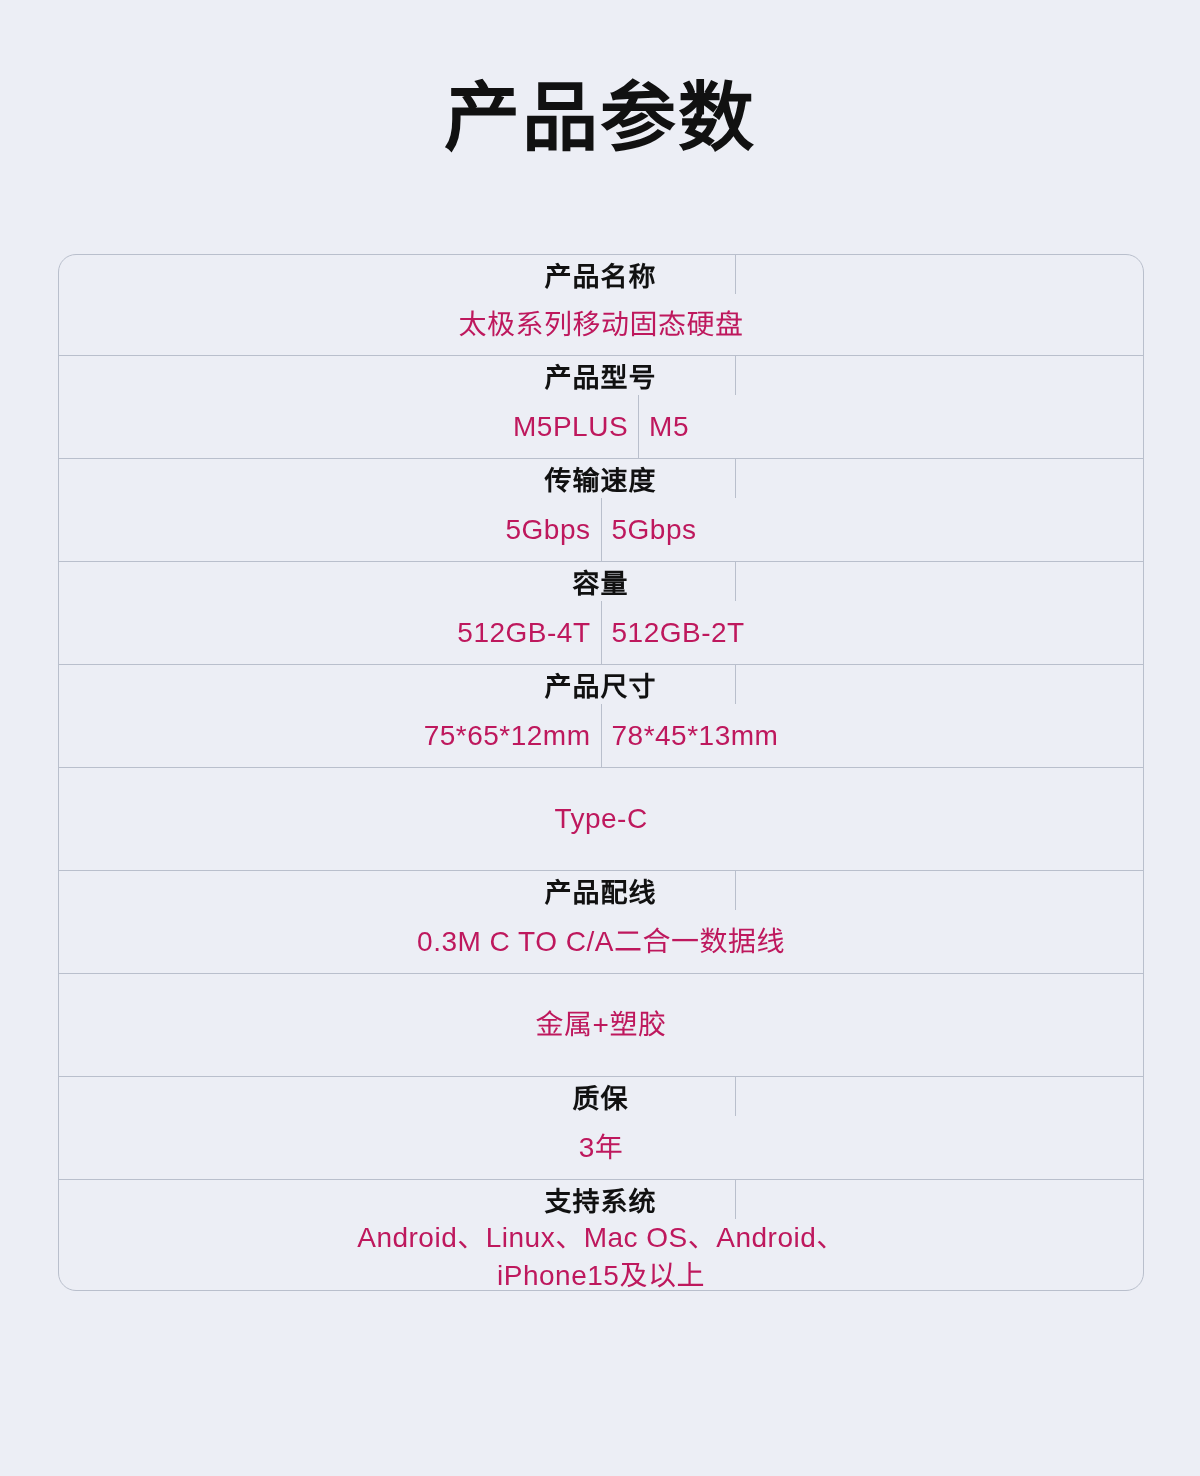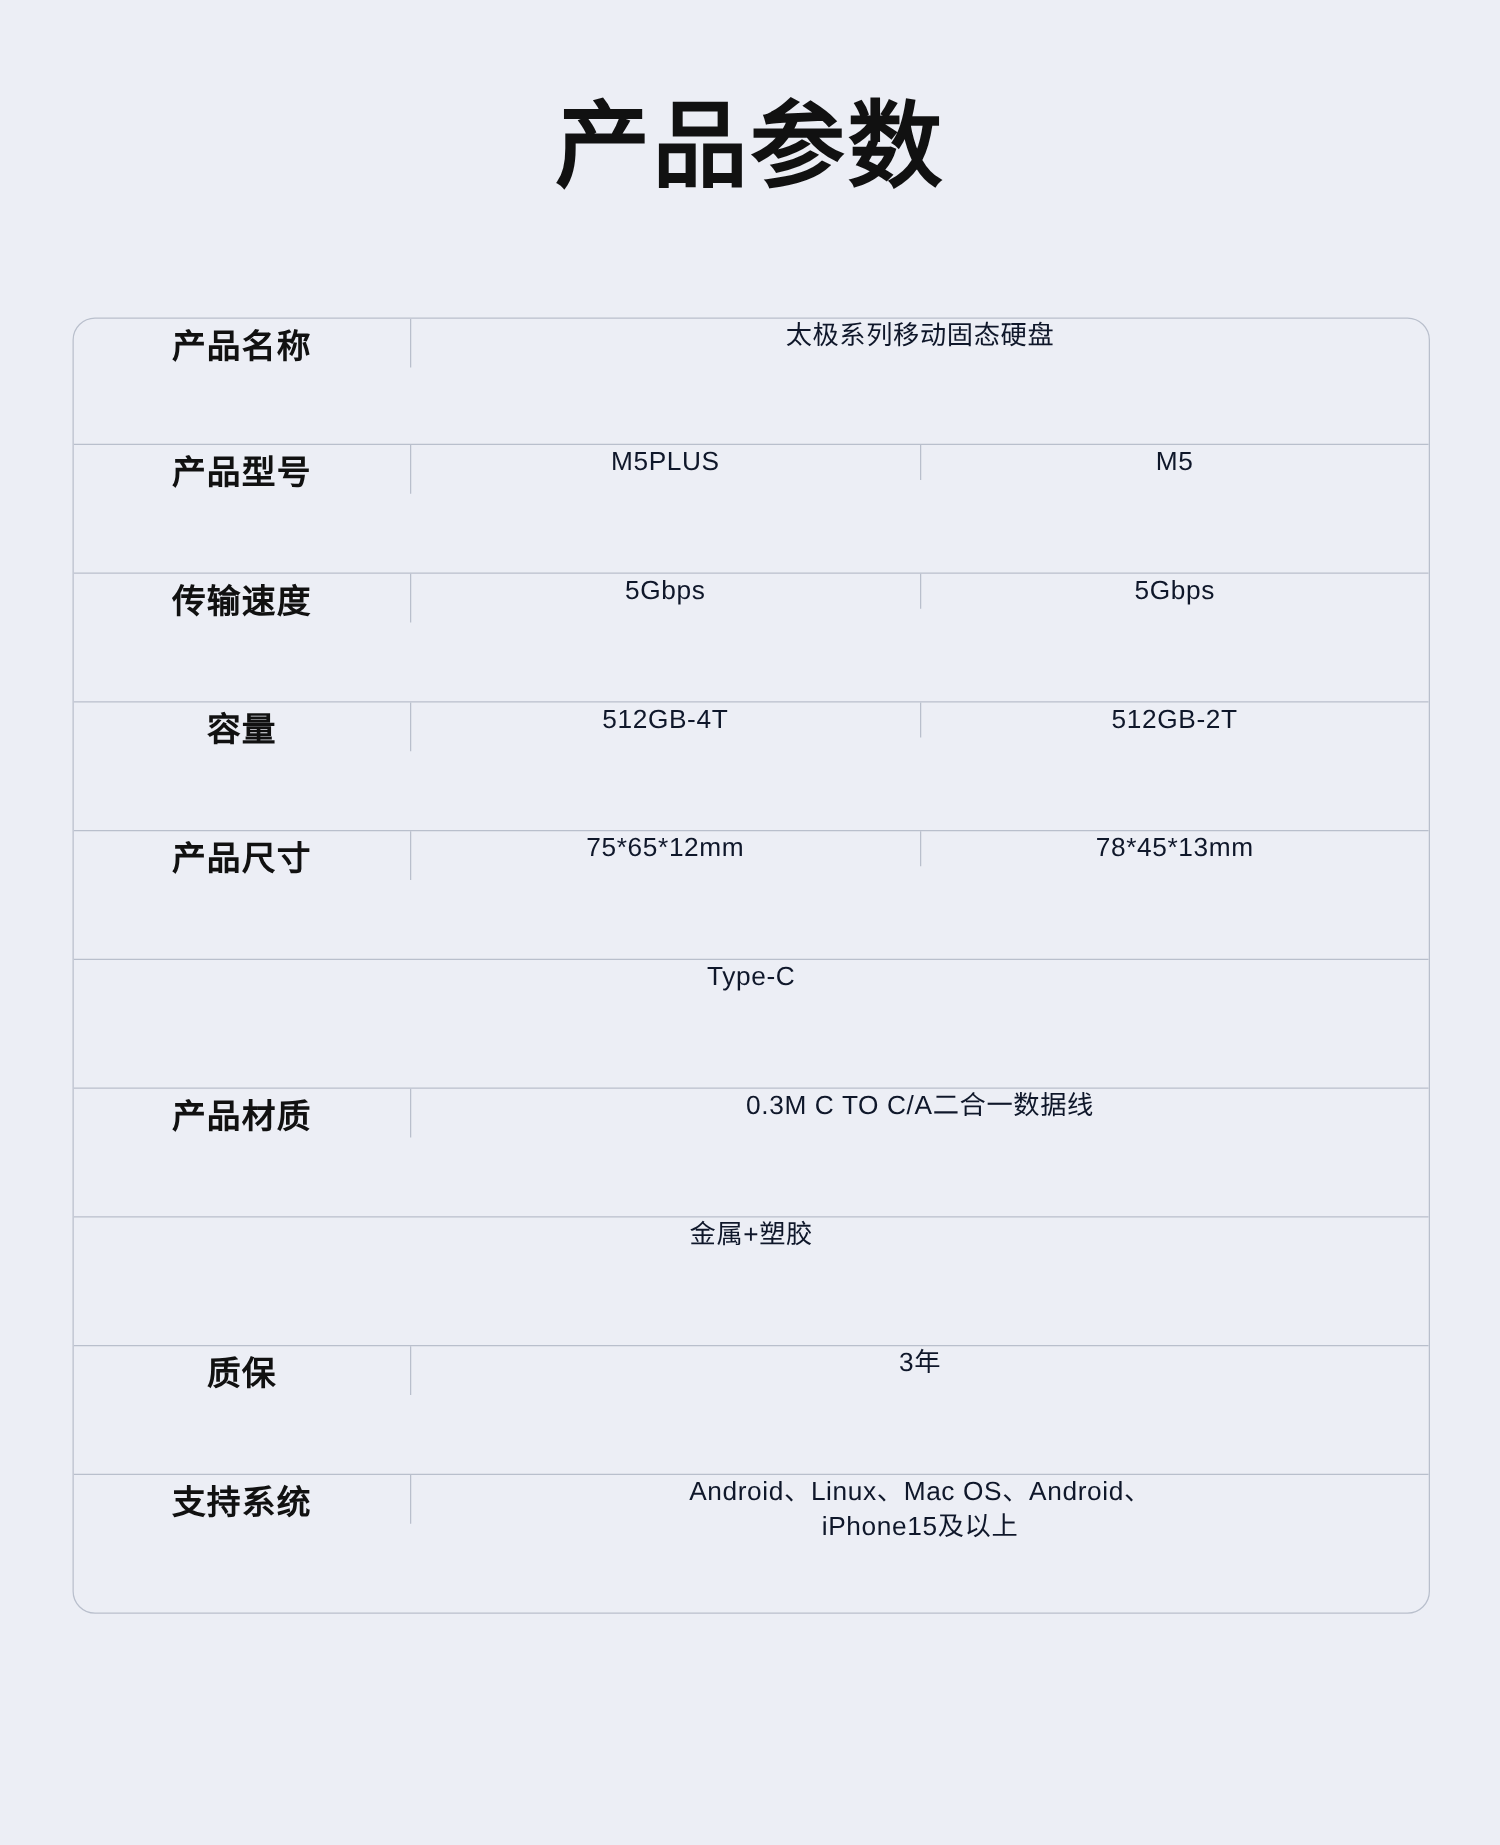--- a/index.html
+++ b/index.html
@@ -34,22 +34,23 @@
     left: 58px;
     top: 254px;
     width: 1084px;
     border: 1.5px solid #b9bfcc;
     border-radius: 18px;
     overflow: hidden;
     background: transparent;
   }
   .row {
     display: flex;
-    align-items: flex-start;
+    align-items: center;
     border-bottom: 1.5px solid #b9bfcc;
+    flex-direction: column;
   }
   .row:last-child {
     border-bottom: none;
   }
   .cell-label {
     width: 270px;
     min-width: 270px;
     border-right: 1.5px solid #b9bfcc;
     display: flex;
     align-items: center;
@@ -64,22 +65,22 @@
     flex: 1;
     display: flex;
     align-items: stretch;
   }
   .cell-value {
     flex: 1;
     display: flex;
     align-items: center;
     justify-content: center;
     text-align: center;
-    font-size: 21px;
-    color: #0f172a;
+    font-size: 28px;
+    color: #be185d;
     letter-spacing: 0.5px;
     padding: 0 10px;
     box-sizing: border-box;
     line-height: 1.35;
   }
   .cell-value.split-left {
     border-right: 1.5px solid #b9bfcc;
   }
   .r-h-100 { height: 100px; }
   .r-h-102 { height: 102px; }
@@ -136,21 +137,21 @@
       </div>
     </div>
 
     <div class="row r-h-102">
       <div class="cell-values">
         <div class="cell-value">Type-C</div>
       </div>
     </div>
 
     <div class="row r-h-102">
-      <div class="cell-label">产品材质</div>
+      <div class="cell-label">产品配线</div>
       <div class="cell-values">
         <div class="cell-value">0.3M C TO C/A二合一数据线</div>
       </div>
     </div>
 
     <div class="row r-h-102">
       <div class="cell-values">
         <div class="cell-value">金属+塑胶</div>
       </div>
     </div>

